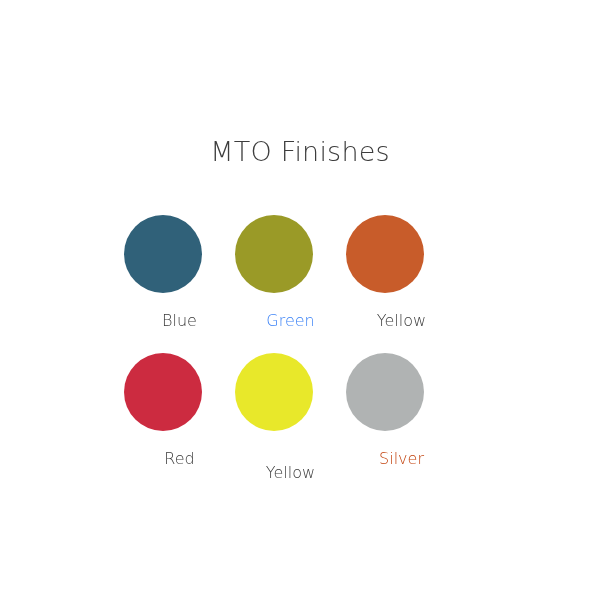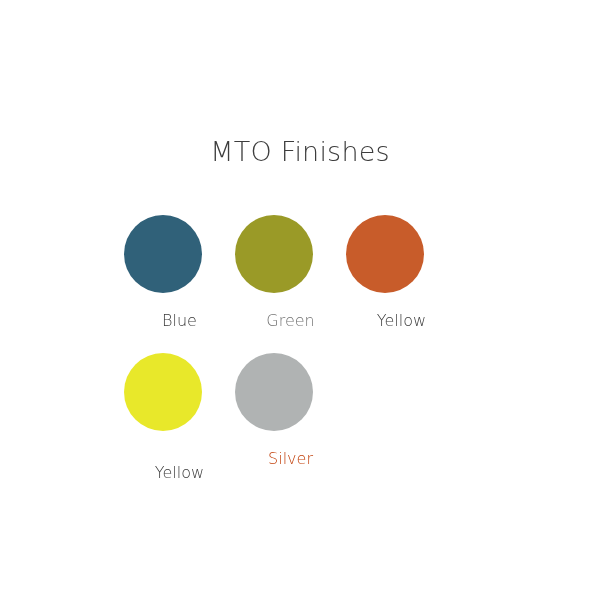--- a/index.html
+++ b/index.html
@@ -83,28 +83,32 @@
 
   <div class="swatch-grid">
 
     <div class="swatch-cell">
       <div class="swatch-dot" style="background: rgb(48, 97, 121);"></div>
       <div class="swatch-label" style="color: rgb(58, 58, 58);">Blue</div>
     </div>
 
     <div class="swatch-cell">
       <div class="swatch-dot" style="background: rgb(154, 154, 39);"></div>
-      <div class="swatch-label" style="color: #737373;">Green</div>
+      <div class="swatch-label" style="color: #3b82f6;">Green</div>
     </div>
 
     <div class="swatch-cell">
       <div class="swatch-dot" style="background: rgb(200, 92, 42);"></div>
       <div class="swatch-label" style="color: rgb(58, 58, 58);">Yellow</div>
     </div>
 
+    <div class="swatch-cell">
+      <div class="swatch-dot" style="background: rgb(204, 43, 64);"></div>
+      <div class="swatch-label" style="color: rgb(58, 58, 58);">Red</div>
+    </div>
 
     <div class="swatch-cell">
       <div class="swatch-dot" style="background: rgb(232, 232, 42);"></div>
       <div class="swatch-label" style="color: rgb(58, 58, 58); margin-top: 33px;">Yellow</div>
     </div>
 
     <div class="swatch-cell">
       <div class="swatch-dot" style="background: rgb(176, 179, 179);"></div>
       <div class="swatch-label" style="color: #c2410c;">Silver</div>
     </div>

